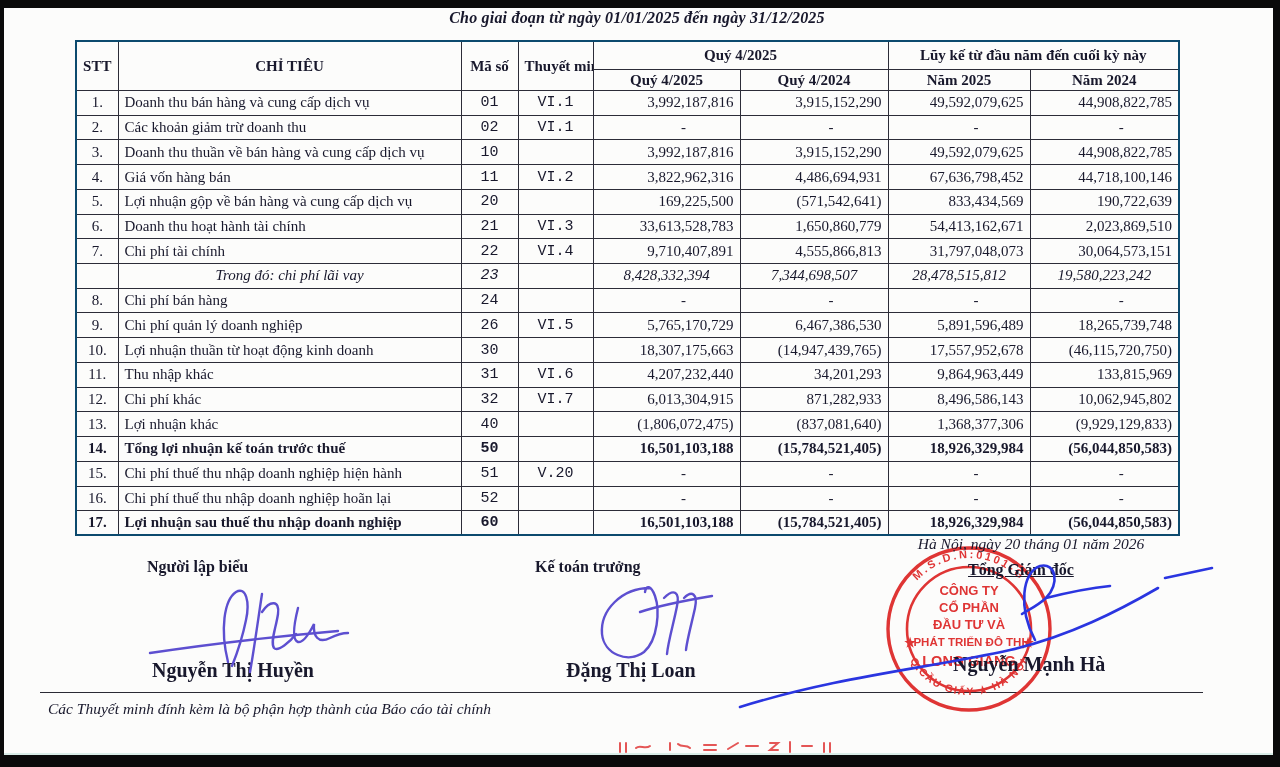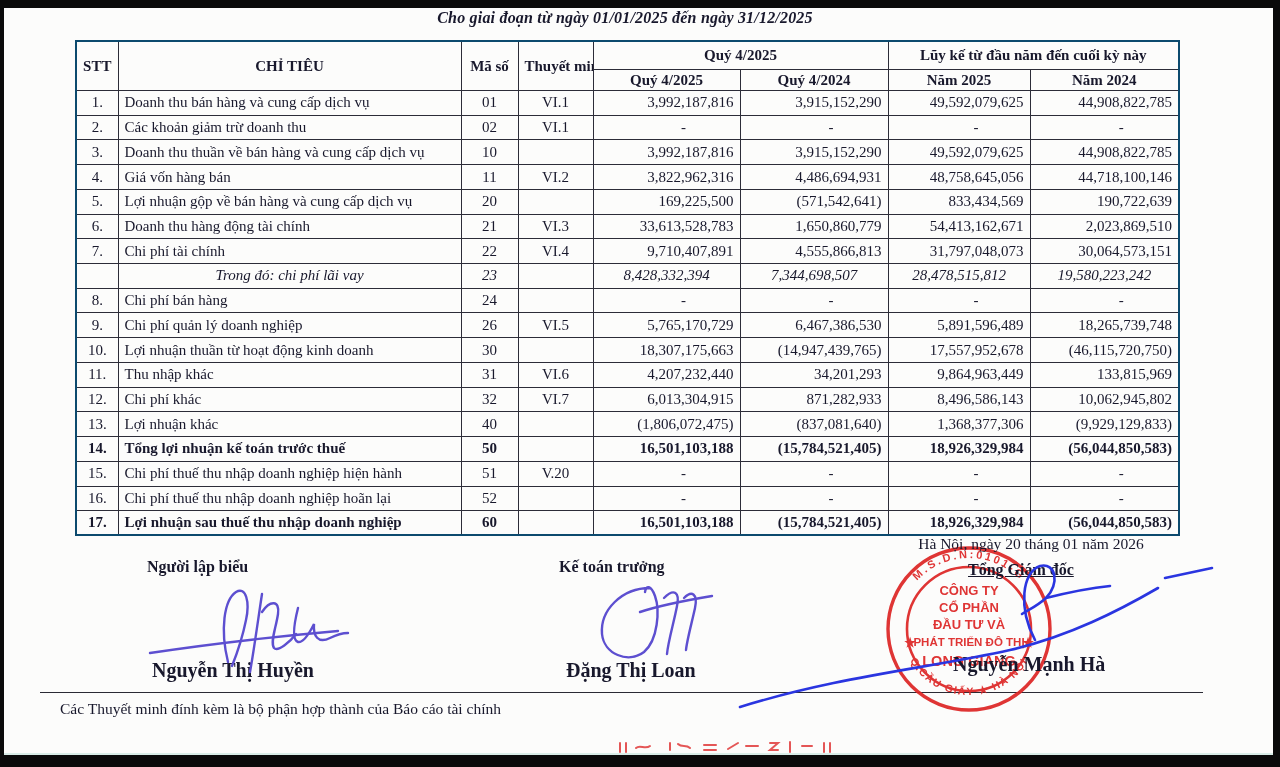--- a/index.html
+++ b/index.html
@@ -11,21 +11,21 @@
   }
   
   .frame{position:absolute;background:#0a0a0a;z-index:50;}
   .frame-top{left:0;top:0;width:1280px;height:8px;}
   .frame-left{left:0;top:0;width:4px;height:767px;}
   .frame-right{right:0;top:0;width:7px;height:767px;}
   .frame-bottom{left:0;bottom:0;width:1280px;height:12px;}
   .scan-line{position:absolute;left:0;right:0;top:753px;height:2px;background:#cfe8e4;opacity:.8;z-index:4;}
 
   .doc-title{
-    position:absolute;left:0;top:9px;width:1250px;text-align:center;
+    position:absolute;left:12px;top:9px;width:1250px;text-align:center;
     font-style:italic;font-weight:600;font-size:16px;letter-spacing:.2px;
   }
 
   table.report{
     position:absolute;left:75px;top:40px;width:1103px;
     border-collapse:collapse;table-layout:fixed;
     font-size:15px;
   }
   table.report col.c-stt{width:42px;}
   table.report col.c-name{width:343px;}
@@ -39,38 +39,38 @@
     border:1.5px solid #2c2c38;overflow:hidden;white-space:nowrap;
     padding:0 6px;
   }
   table.report{border:2px solid #0c4a6e;}
   thead th{font-weight:bold;text-align:center;padding:1px 4px;line-height:1.25;}
   thead tr.h1 th{height:27px;}
   thead tr.h2 th{height:20px;}
   tbody tr{height:24.72px;}
   td.stt{text-align:center;}
   td.name{text-align:left;padding-left:7px;}
-  td.code,td.note{text-align:center;}
+  td.code,td.note{text-align:center;font-family:Liberation Mono, monospace;}
   td.num{text-align:right;padding-right:9px;}
   td.num.dash{text-align:center;padding-left:40px;}
   tr.italic td{font-style:italic;text-align:center;}
   tr.bold td{font-weight:bold;}
 
   .sig-title{position:absolute;font-weight:bold;font-size:16px;z-index:6;}
   .sig-name{position:absolute;font-weight:bold;font-size:20px;z-index:6;}
   .date-line{position:absolute;left:872px;top:535px;width:318px;text-align:center;
-    font-size:15.5px;z-index:6;}
+    font-style:italic;font-size:15.5px;z-index:6;}
 
   .sig-svg{position:absolute;z-index:7;}
   .stamp-svg{position:absolute;left:883px;top:543px;z-index:5;}
   .redmarks-svg{position:absolute;left:612px;top:738px;z-index:8;}
 
   .foot-rule{position:absolute;left:40px;top:692px;width:1163px;height:0;
     border-top:1.6px solid #2a2a34;z-index:3;}
-  .foot-note{position:absolute;left:60px;top:700px;font-size:15.5px;z-index:3;}
+  .foot-note{position:absolute;left:48px;top:700px;font-style:italic;font-size:15.5px;z-index:3;}
 </style>
 </head>
 <body>
 
 <div class="frame frame-top"></div>
 <div class="frame frame-left"></div>
 <div class="frame frame-right"></div>
 <div class="frame frame-bottom"></div>
 <div class="scan-line"></div>
 
@@ -134,36 +134,36 @@
     <td class="num">49,592,079,625</td>
     <td class="num">44,908,822,785</td>
   </tr>
       <tr>
     <td class="stt">4.</td>
     <td class="name">Giá vốn hàng bán</td>
     <td class="code">11</td>
     <td class="note">VI.2</td>
     <td class="num">3,822,962,316</td>
     <td class="num">4,486,694,931</td>
-    <td class="num">48,758,645,056</td>
+    <td class="num">67,636,798,452</td>
     <td class="num">44,718,100,146</td>
   </tr>
       <tr>
     <td class="stt">5.</td>
     <td class="name">Lợi nhuận gộp về bán hàng và cung cấp dịch vụ</td>
     <td class="code">20</td>
     <td class="note"></td>
     <td class="num">169,225,500</td>
     <td class="num">(571,542,641)</td>
     <td class="num">833,434,569</td>
     <td class="num">190,722,639</td>
   </tr>
       <tr>
     <td class="stt">6.</td>
-    <td class="name">Doanh thu hàng động tài chính</td>
+    <td class="name">Doanh thu hoạt hành tài chính</td>
     <td class="code">21</td>
     <td class="note">VI.3</td>
     <td class="num">33,613,528,783</td>
     <td class="num">1,650,860,779</td>
     <td class="num">54,413,162,671</td>
     <td class="num">2,023,869,510</td>
   </tr>
       <tr>
     <td class="stt">7.</td>
     <td class="name">Chi phí tài chính</td>
@@ -283,21 +283,21 @@
     <td class="num">(15,784,521,405)</td>
     <td class="num">18,926,329,984</td>
     <td class="num">(56,044,850,583)</td>
   </tr>
     </tbody>
 </table>
 
 <div class="date-line">Hà Nội, ngày 20 tháng 01 năm 2026</div>
 
 <div class="sig-title" style="left:147px;top:558px;">Người lập biểu</div>
-<div class="sig-title" style="left:559px;top:558px;">Kế toán trưởng</div>
+<div class="sig-title" style="left:535px;top:558px;">Kế toán trưởng</div>
 <div class="sig-title" style="left:968px;top:561px;text-decoration:underline;">Tổng Giám đốc</div>
 
 <div class="sig-name" style="left:152px;top:659px;">Nguyễn Thị Huyền</div>
 <div class="sig-name" style="left:566px;top:659px;">Đặng Thị Loan</div>
 <div class="sig-name" style="left:953px;top:653px;">Nguyễn Mạnh Hà</div>
 
 <svg class="stamp-svg" width="172" height="172" viewBox="0 0 172 172" style="opacity:.93">
   <g fill="none" stroke="#dd2626">
     <circle cx="86" cy="86" r="81" stroke-width="3.4"></circle>
     <circle cx="86" cy="86" r="62" stroke-width="2.6"></circle>

